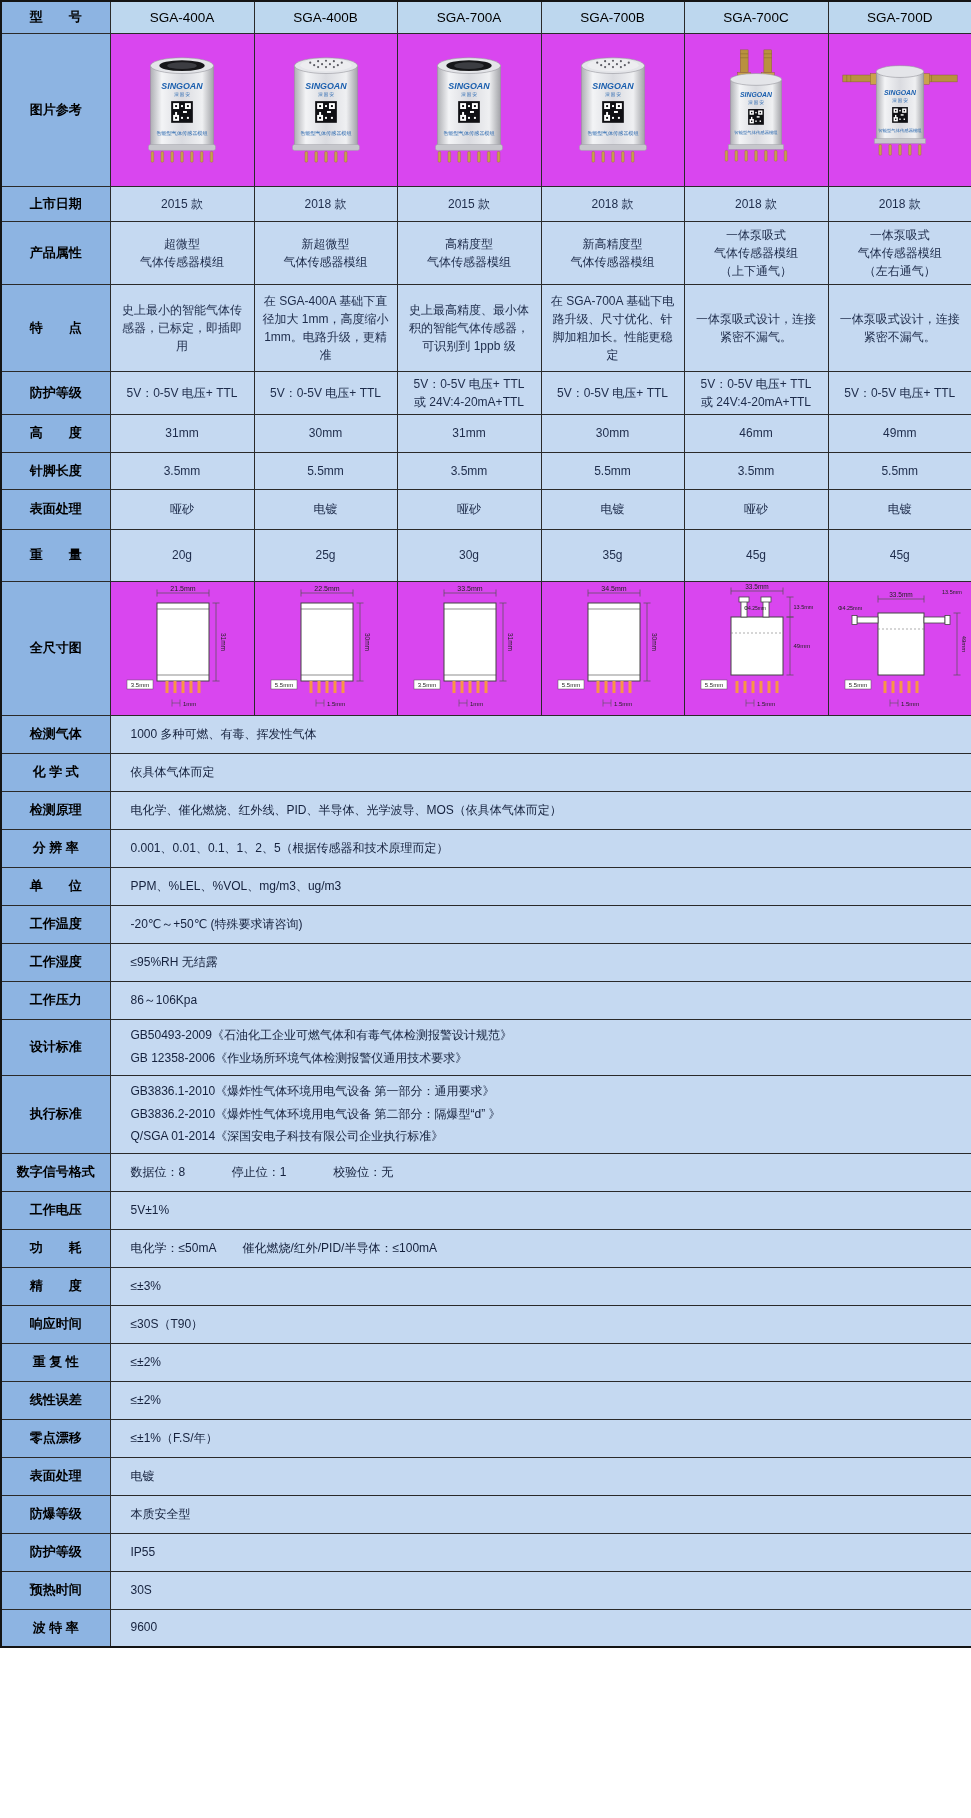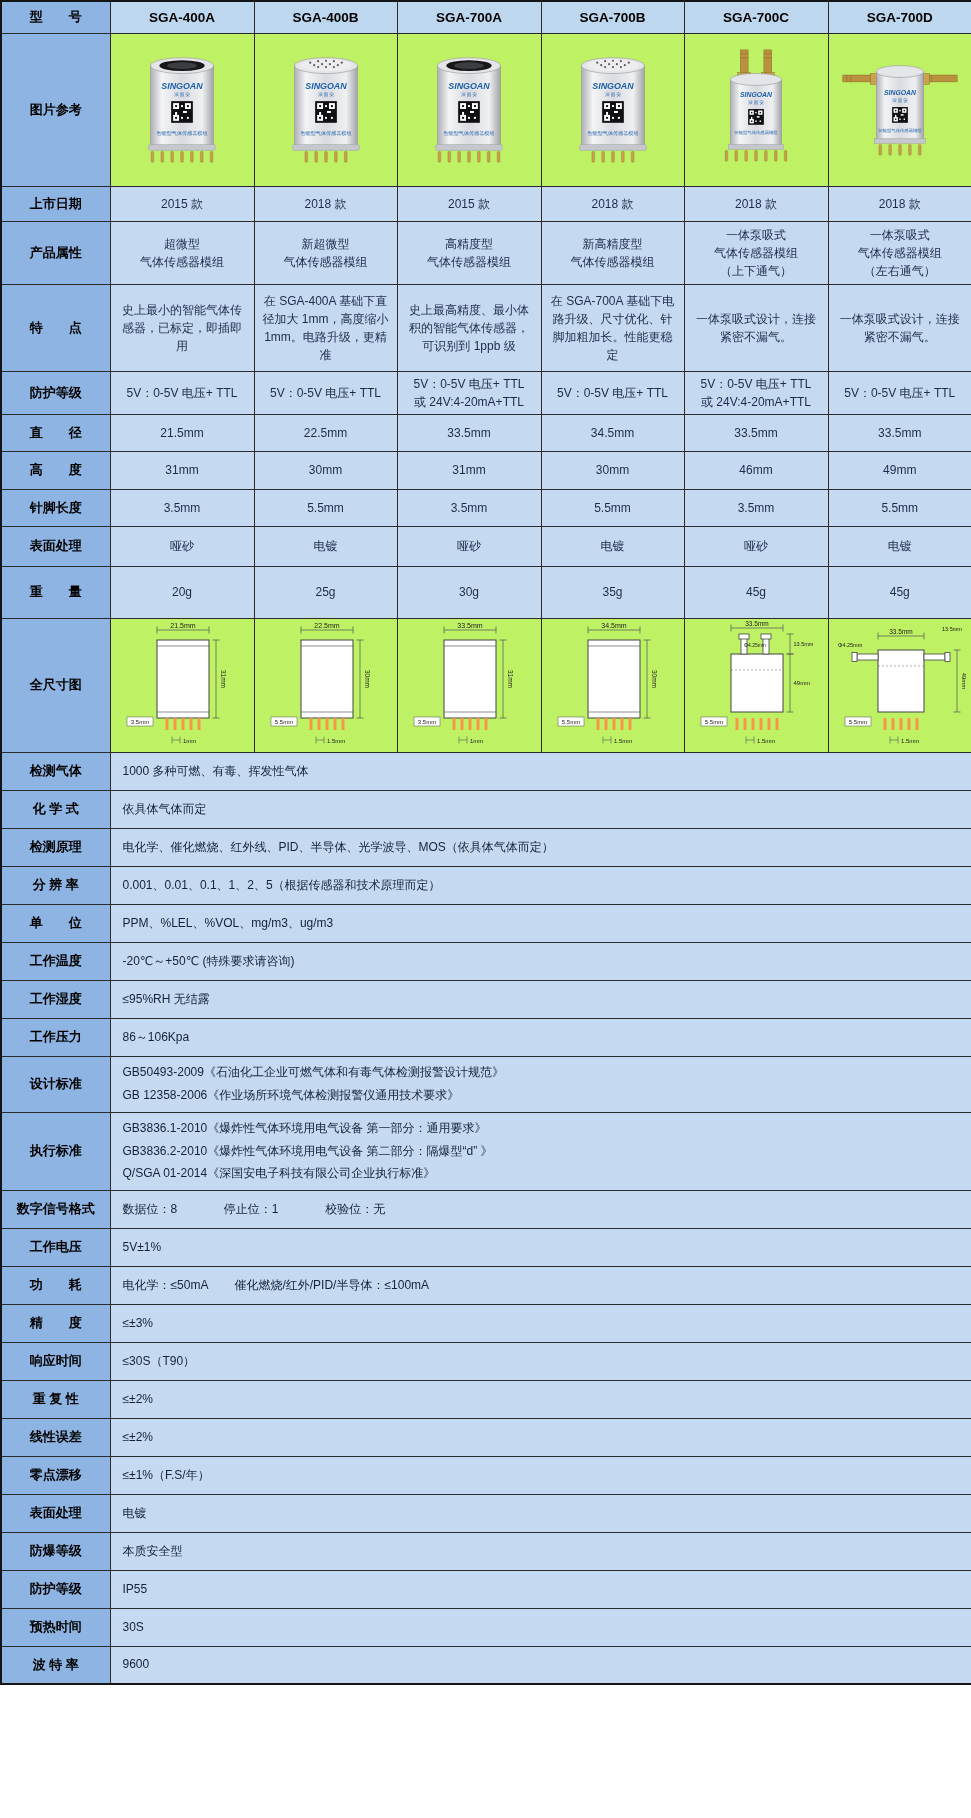--- a/index.html
+++ b/index.html
@@ -1,23 +1,23 @@
 <!DOCTYPE html>
 <html><head>
 <meta charset="utf-8">
 <style>
   html,body{margin:0;padding:0;background:#ffffff;}
   body{width:971px;font-family:"Liberation Sans","DejaVu Sans",sans-serif;}
   table.spec{border-collapse:collapse;table-layout:fixed;width:971px;border:2px solid #141414;}
   td{border:1px solid #2a2a2a;overflow:hidden;vertical-align:middle;}
   td.lbl{background:#8db4e2;font-weight:bold;font-size:13px;color:#000;text-align:center;padding:2px 1px;}
-  td.hdr{background:#bdd7ee;font-weight:bold;font-size:13.5px;color:#000;text-align:center;}
+  td.hdr{background:#bdd7ee;font-weight:normal;font-size:13.5px;color:#000;text-align:center;}
   td.cell{background:#c5d9f1;font-size:12px;color:#1d2b4a;text-align:center;white-space:pre-line;line-height:1.5;padding:3px 6px;}
-  td.imgcell,td.diagcell{background:#bef264;padding:1px;text-align:center;}
-  td.full{background:#c5d9f1;font-size:12px;color:#15213d;text-align:left;padding:3px 12px;white-space:pre-wrap;line-height:1.9;}
+  td.imgcell,td.diagcell{background:#d946ef;padding:1px;text-align:center;}
+  td.full{background:#c5d9f1;font-size:12px;color:#15213d;text-align:left;padding:3px 20px;white-space:pre-wrap;line-height:1.9;}
   svg{display:block;margin:0 auto;}
 </style>
 </head>
 <body>
 
 <table class="spec">
   <colgroup>
     <col style="width:109px">
     <col style="width:144px">
       <col style="width:143px">
@@ -365,29 +365,20 @@
       <tr style="height:43px">
     <td class="lbl">防护等级</td>
         <td class="cell">5V：0-5V 电压+ TTL</td>
         <td class="cell">5V：0-5V 电压+ TTL</td>
         <td class="cell">5V：0-5V 电压+ TTL
 或 24V:4-20mA+TTL</td>
         <td class="cell">5V：0-5V 电压+ TTL</td>
         <td class="cell">5V：0-5V 电压+ TTL
 或 24V:4-20mA+TTL</td>
         <td class="cell">5V：0-5V 电压+ TTL</td>
-      </tr>
-      <tr style="height:37px">
-    <td class="lbl">直　　径</td>
-        <td class="cell">21.5mm</td>
-        <td class="cell">22.5mm</td>
-        <td class="cell">33.5mm</td>
-        <td class="cell">34.5mm</td>
-        <td class="cell">33.5mm</td>
-        <td class="cell">33.5mm</td>
       </tr>
       <tr style="height:38px">
     <td class="lbl">高　　度</td>
         <td class="cell">31mm</td>
         <td class="cell">30mm</td>
         <td class="cell">31mm</td>
         <td class="cell">30mm</td>
         <td class="cell">46mm</td>
         <td class="cell">49mm</td>
       </tr>

